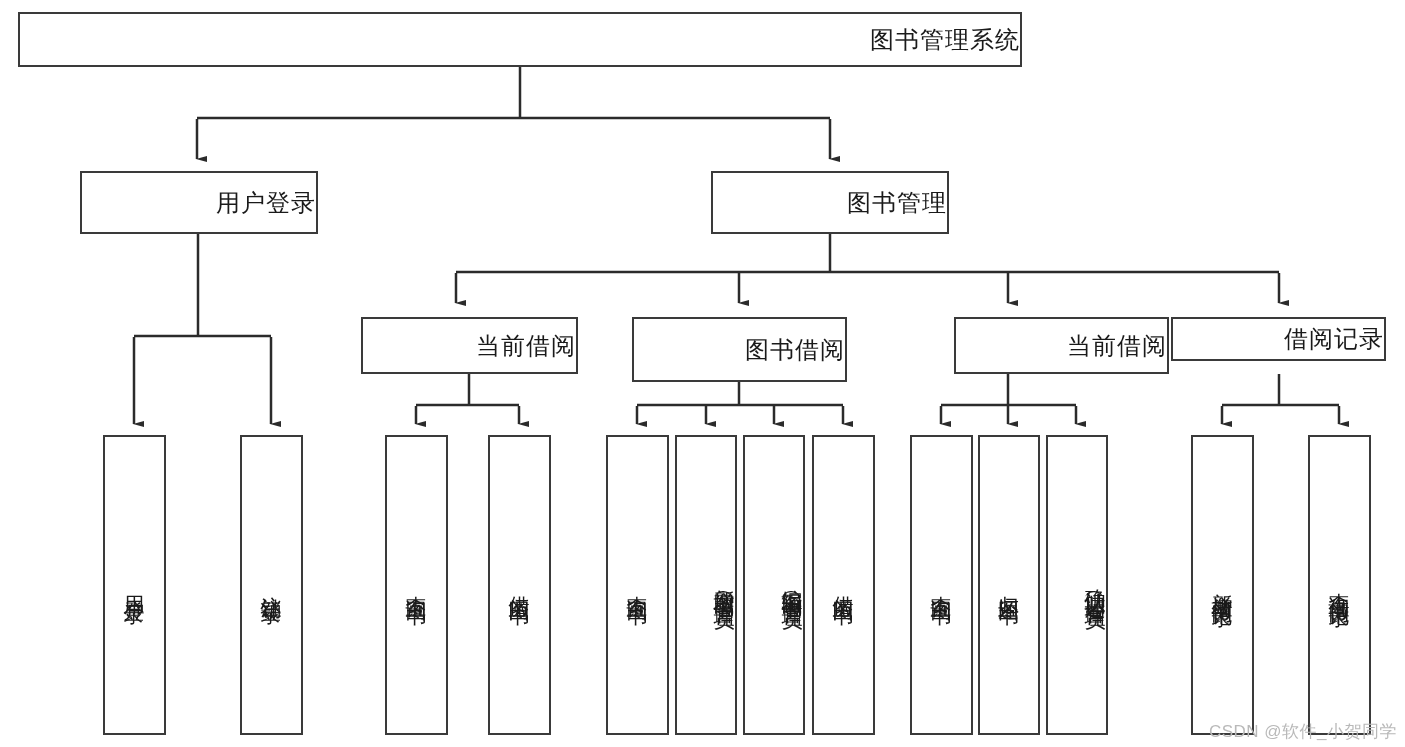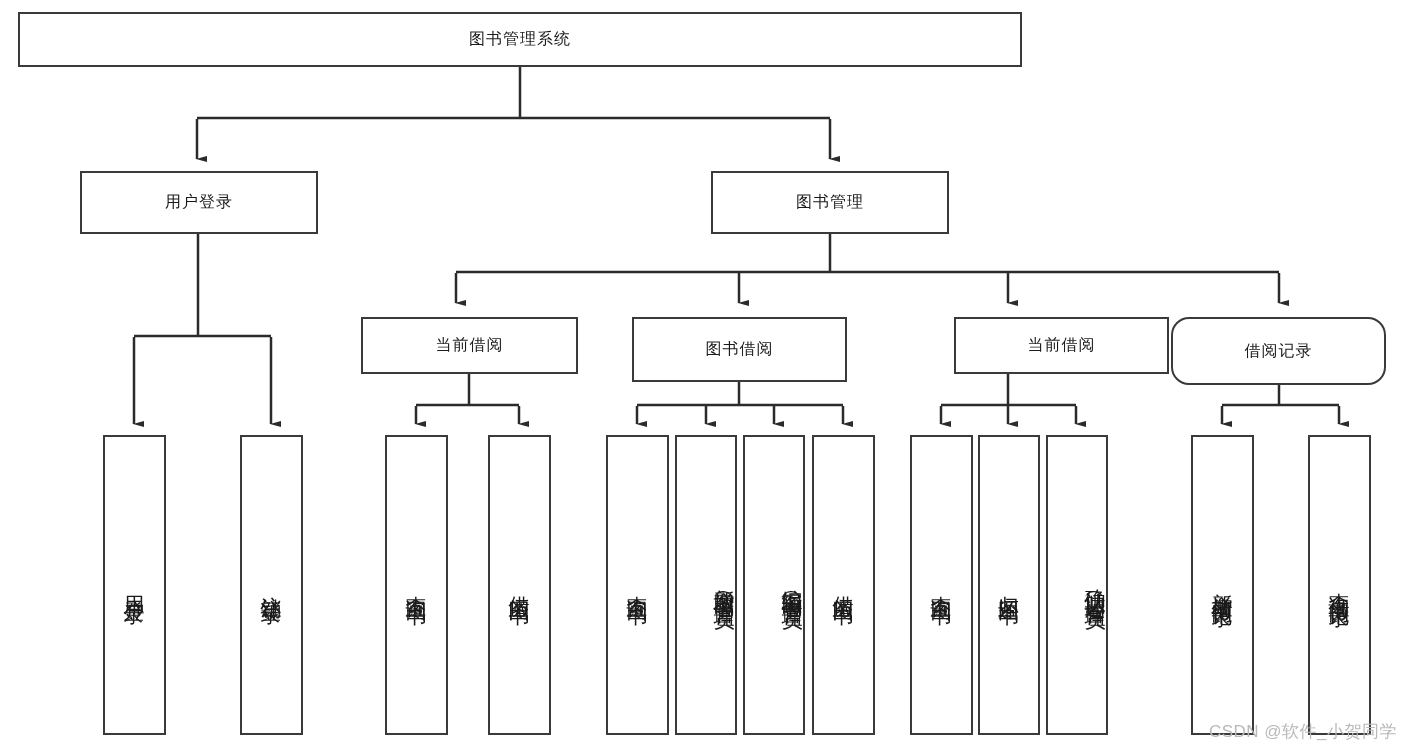--- a/index.html
+++ b/index.html
@@ -29,22 +29,23 @@
     position: absolute;
     box-sizing: border-box;
     border: 2px solid #3a3a3a;
     background: #ffffff;
     display: flex;
     align-items: center;
     justify-content: center;
     color: #1a1a1a;
   }
   .node.horiz {
-    font-size: 16px;
+    font-size: 24px;
     letter-spacing: 1px;
+    justify-content: flex-end;
   }
   .node.vert {
     writing-mode: vertical-rl;
     text-orientation: upright;
     font-size: 21px;
     letter-spacing: 3px;
     line-height: 1;
     padding-top: 4px;
     padding-bottom: 4px;
   }
@@ -137,21 +138,21 @@
 
   <div class="node horiz" style="left:361px; top:317px; width:217px; height:57px;">
     <span class="node-label">当前借阅</span>
   </div>
   <div class="node horiz" style="left:632px; top:317px; width:215px; height:65px;">
     <span class="node-label">图书借阅</span>
   </div>
   <div class="node horiz" style="left:954px; top:317px; width:215px; height:57px;">
     <span class="node-label">当前借阅</span>
   </div>
-  <div class="node horiz" style="left:1171px; top:317px; width:215px; height:68px;border-radius:18px;">
+  <div class="node horiz" style="left:1171px; top:317px; width:215px; height:44px;">
     <span class="node-label">借阅记录</span>
   </div>
 
   <div class="node vert" style="left:103px; top:435px; width:63px; height:300px;">
     <span class="node-label">用户登录</span>
   </div>
   <div class="node vert" style="left:240px; top:435px; width:63px; height:300px;">
     <span class="node-label">注销登录</span>
   </div>
 

